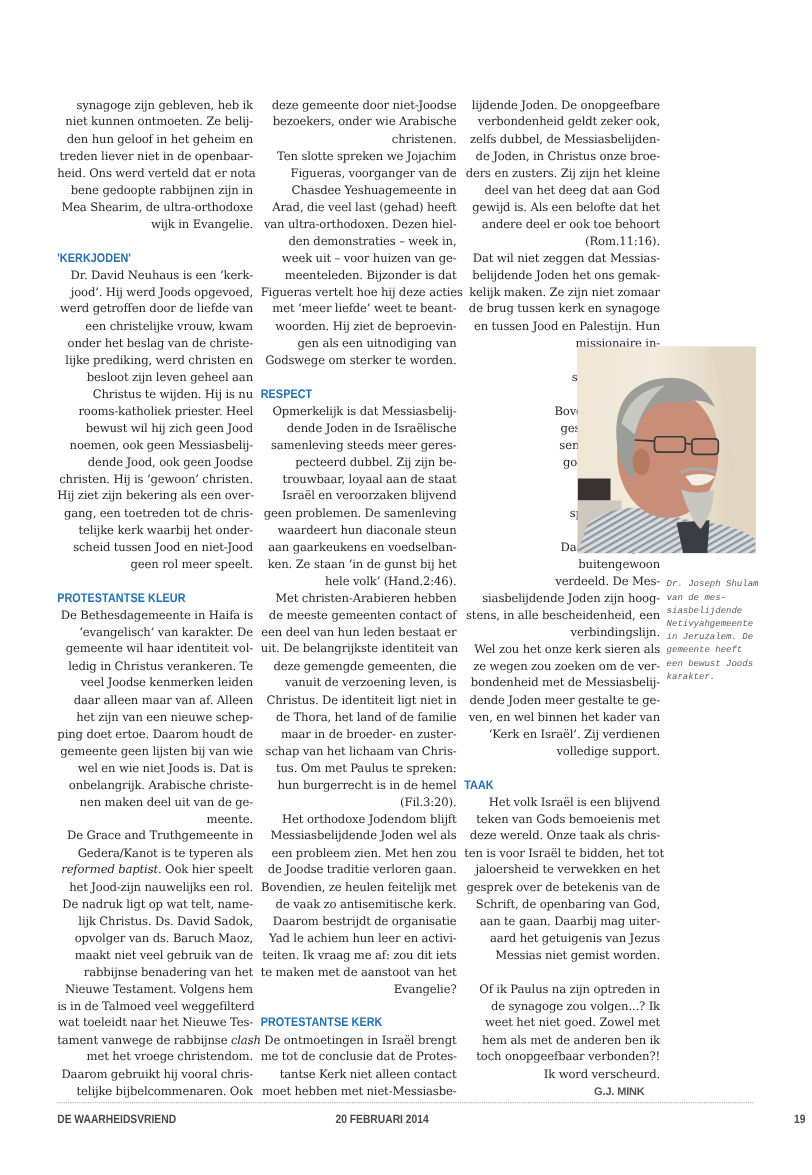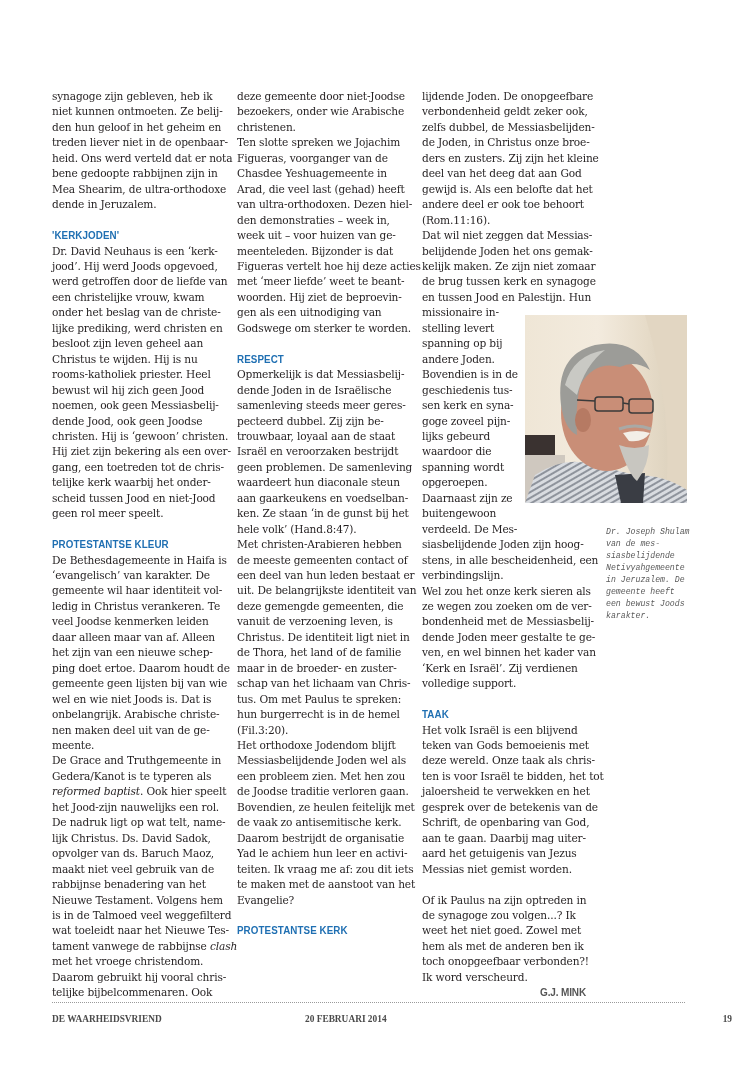--- a/index.html
+++ b/index.html
@@ -6,21 +6,21 @@
   body { width: 738px; height: 1068px; position: relative; overflow: hidden; }
   .col {
     position: absolute; top: 89px; width: 178px;
     font-family: "DejaVu Serif", "Liberation Serif", serif;
     font-size: 10.6px; line-height: 15.45px; color: #231f20;
     letter-spacing: -0.15px;
   }
   #col1 { left: 52px; }
   #col2 { left: 237px; }
   #col3 { left: 422px; }
-  .col p { margin: 0; }
+  .col p { margin: 0; text-align: right; }
   .line { display: block; white-space: nowrap; }
   .gap { height: 15.45px; }
   .heading {
     font-family: "Liberation Sans", "DejaVu Sans", sans-serif;
     font-weight: bold; color: #1f6fb2; font-size: 11.4px;
     letter-spacing: 0.1px; transform: scaleX(0.86); transform-origin: left;
     white-space: nowrap; display: block;
   }
   .signature {
     font-family: "Liberation Sans", "DejaVu Sans", sans-serif;
@@ -37,42 +37,42 @@
     font-family: "DejaVu Sans", sans-serif; font-style: italic;
     font-size: 8.2px; line-height: 12px; color: #5a5a5a;
   }
   .caption .line { white-space: nowrap; font-family: Liberation Mono, monospace; }
   .footer-rule {
     position: absolute; left: 52px; top: 1002px; width: 633px; height: 0;
     border-top: 1px dotted #9a9a9a;
   }
   .footer {
     position: absolute; top: 1012px; left: 52px; width: 633px; height: 14px;
-    font-family: Liberation Serif, serif; font-weight: bold;
+    font-family: Liberation Sans, sans-serif; font-weight: bold;
     font-size: 11px; color: #4a4a4a; padding-left: 47px;
   }
   .footer span { position: absolute; top: 0; white-space: nowrap; transform: scaleX(0.85); }
   #footer-left { left: 0; transform-origin: left; }
   #footer-center { left: 253px; transform-origin: left; }
   #footer-right { right: 0; transform-origin: right; }
 </style>
 </head>
 <body>
 
 <div>
   <div class="col" id="col1">
       <p>
         <span class="line">synagoge zijn gebleven, heb ik</span>
         <span class="line">niet kunnen ontmoeten. Ze belij-</span>
         <span class="line">den hun geloof in het geheim en</span>
         <span class="line">treden liever niet in de openbaar-</span>
         <span class="line">heid. Ons werd verteld dat er nota</span>
         <span class="line">bene gedoopte rabbijnen zijn in</span>
         <span class="line">Mea Shearim, de ultra-orthodoxe</span>
-        <span class="line">dende in Jeruzalem.</span>
+        <span class="line">wijk in Evangelie.</span>
       </p>
       <div class="gap"></div>
       <span class="heading line">'KERKJODEN'</span>
       <p>
         <span class="line">Dr. David Neuhaus is een ‘kerk-</span>
         <span class="line">jood’. Hij werd Joods opgevoed,</span>
         <span class="line">werd getroffen door de liefde van</span>
         <span class="line">een christelijke vrouw, kwam</span>
         <span class="line">onder het beslag van de christe-</span>
         <span class="line">lijke prediking, werd christen en</span>
@@ -143,26 +143,26 @@
         <span class="line">Godswege om sterker te worden.</span>
       </p>
       <div class="gap"></div>
       <span class="heading line">RESPECT</span>
       <p>
         <span class="line">Opmerkelijk is dat Messiasbelij-</span>
         <span class="line">dende Joden in de Israëlische</span>
         <span class="line">samenleving steeds meer geres-</span>
         <span class="line">pecteerd dubbel. Zij zijn be-</span>
         <span class="line">trouwbaar, loyaal aan de staat</span>
-        <span class="line">Israël en veroorzaken bestrijdt</span>
+        <span class="line">Israël en veroorzaken blijvend</span>
         <span class="line">geen problemen. De samenleving</span>
         <span class="line">waardeert hun diaconale steun</span>
         <span class="line">aan gaarkeukens en voedselban-</span>
         <span class="line">ken. Ze staan ‘in de gunst bij het</span>
-        <span class="line">hele volk’ (Hand.8:47).</span>
+        <span class="line">hele volk’ (Hand.2:46).</span>
         <span class="line">Met christen-Arabieren hebben</span>
         <span class="line">de meeste gemeenten contact of</span>
         <span class="line">een deel van hun leden bestaat er</span>
         <span class="line">uit. De belangrijkste identiteit van</span>
         <span class="line">deze gemengde gemeenten, die</span>
         <span class="line">vanuit de verzoening leven, is</span>
         <span class="line">Christus. De identiteit ligt niet in</span>
         <span class="line">de Thora, het land of de familie</span>
         <span class="line">maar in de broeder- en zuster-</span>
         <span class="line">schap van het lichaam van Chris-</span>
@@ -176,20 +176,26 @@
         <span class="line">Bovendien, ze heulen feitelijk met</span>
         <span class="line">de vaak zo antisemitische kerk.</span>
         <span class="line">Daarom bestrijdt de organisatie</span>
         <span class="line">Yad le achiem hun leer en activi-</span>
         <span class="line">teiten. Ik vraag me af: zou dit iets</span>
         <span class="line">te maken met de aanstoot van het</span>
         <span class="line">Evangelie?</span>
       </p>
       <div class="gap"></div>
       <span class="heading line">PROTESTANTSE KERK</span>
+      <p>
+        <span class="line">De ontmoetingen in Israël brengt</span>
+        <span class="line">me tot de conclusie dat de Protes-</span>
+        <span class="line">tantse Kerk niet alleen contact</span>
+        <span class="line">moet hebben met niet-Messiasbe-</span>
+      </p>
     </div>
   <div class="col" id="col3">
       <p>
         <span class="line">lijdende Joden. De onopgeefbare</span>
         <span class="line">verbondenheid geldt zeker ook,</span>
         <span class="line">zelfs dubbel, de Messiasbelijden-</span>
         <span class="line">de Joden, in Christus onze broe-</span>
         <span class="line">ders en zusters. Zij zijn het kleine</span>
         <span class="line">deel van het deeg dat aan God</span>
         <span class="line">gewijd is. Als een belofte dat het</span>

